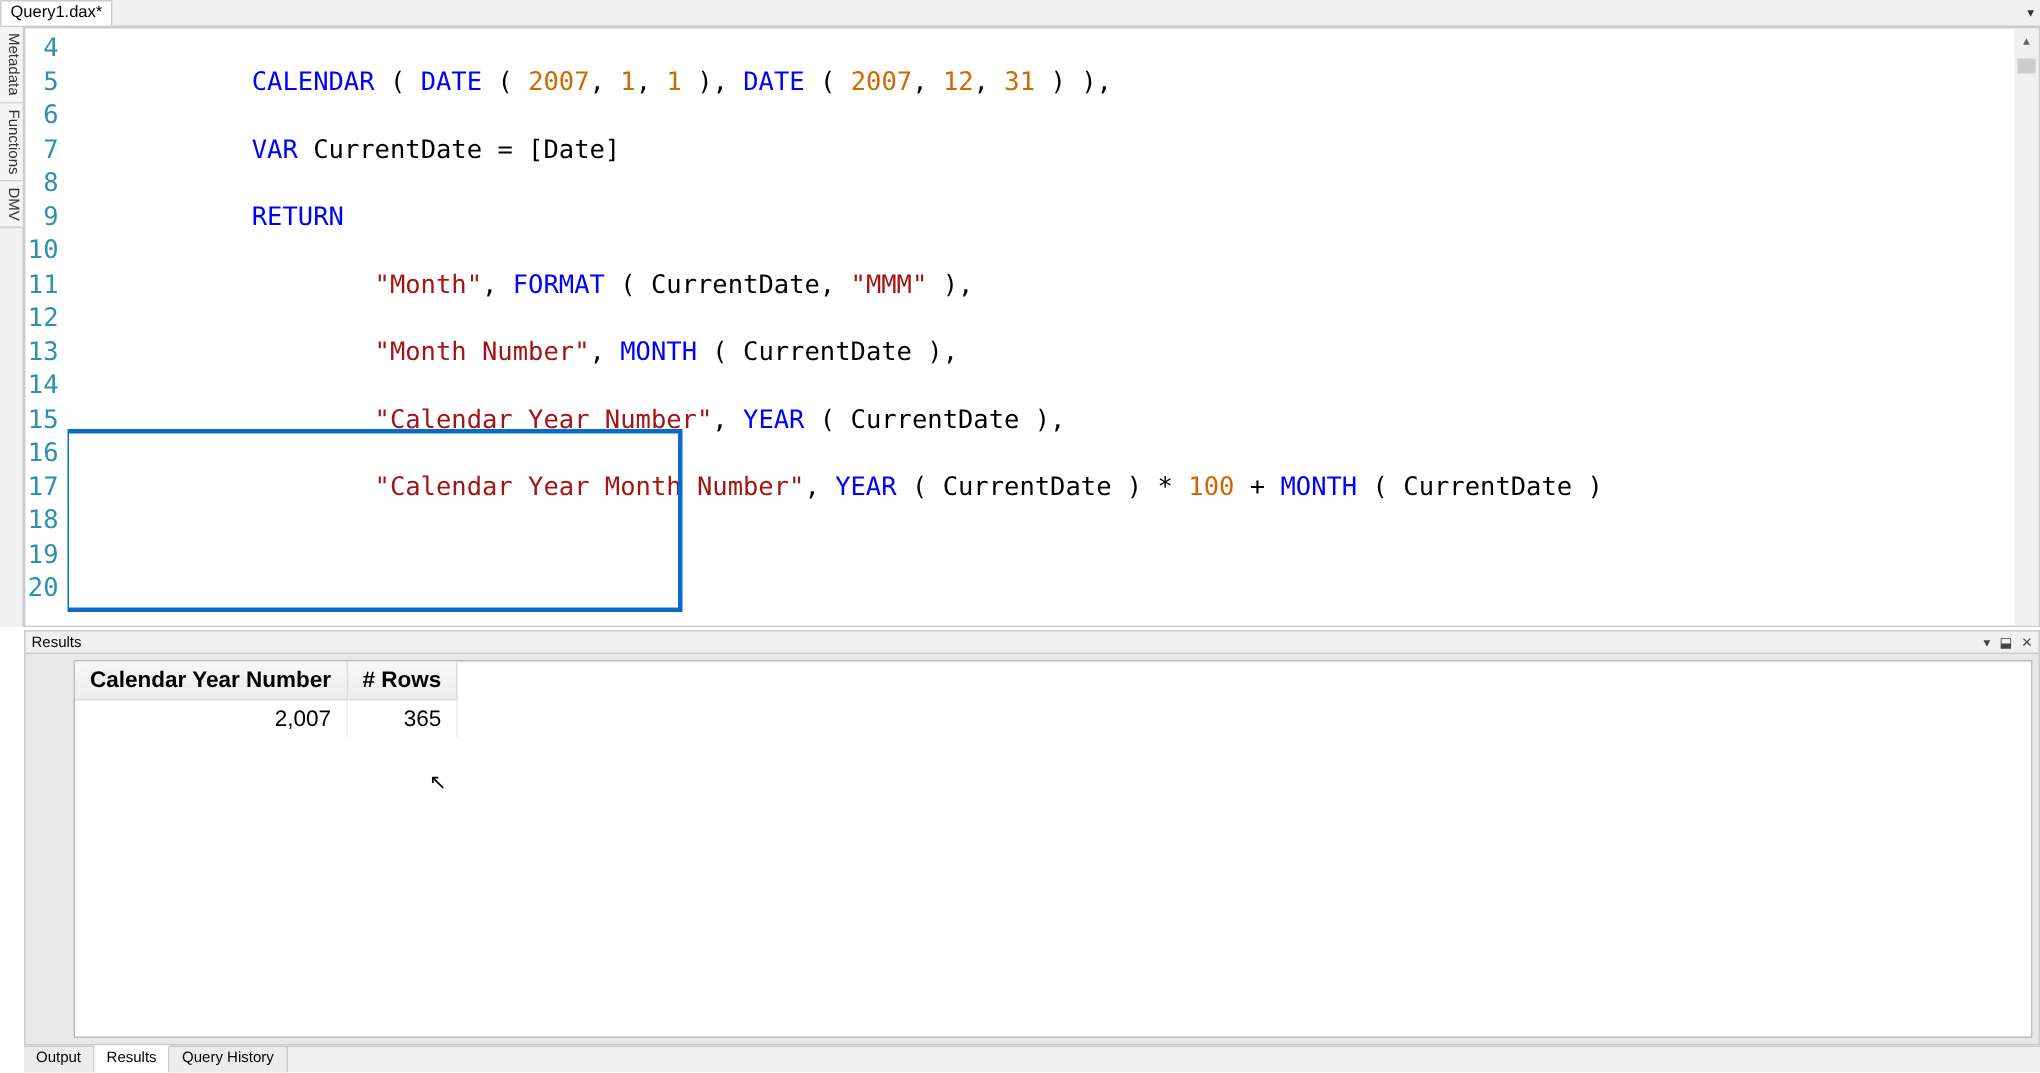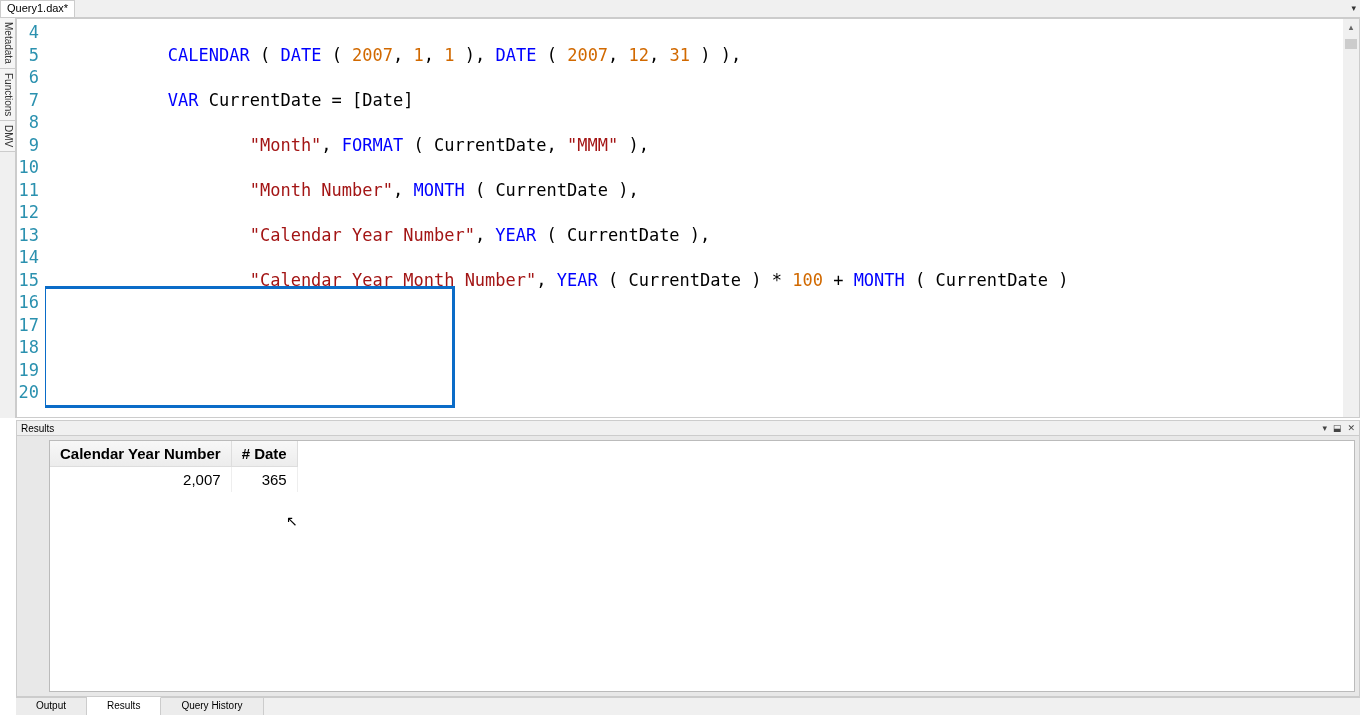--- a/index.html
+++ b/index.html
@@ -40,21 +40,21 @@
 .results-header-icons { position: absolute; right: 2px; display: flex; gap: 2px; font-size: 9px; color: #444; }
 .results-header-icons span { cursor: pointer; padding: 0 2px; }
 .results-body { flex: 1; border: 1px solid #ccc; border-top: none; background: #e8e8e8; padding: 4px; }
 .grid-wrap { background: #fff; border: 1px solid #bbb; height: 100%; overflow: auto; margin-left: 28px; }
 .grid-table { border-collapse: collapse; }
 .grid-table th { font-size: 15px; font-weight: 700; text-align: left; padding: 4px 10px; border-right: 1px solid #ddd; border-bottom: 1px solid #ddd; background: linear-gradient(#f8f8f8,#ececec); }
 .grid-table td { font-size: 15px; padding: 4px 10px; text-align: right; border-right: 1px solid #eee; background: #fff; }
 
 
 .bottom-tabs { position: absolute; left: 16px; right: 0; bottom: 0; height: 18px; background: #f0f0f0; border-top: 1px solid #ccc; display: flex; }
-.btab { font-size: 10px; padding: 2px 20px; border-right: 1px solid #ccc; background: #ececec; cursor: pointer; }
+.btab { font-size: 10px; padding: 2px 8px; border-right: 1px solid #ccc; background: #ececec; cursor: pointer; }
 .btab.active { background: #fff; border-top: 1px solid #fff; margin-top: -1px; }
 
 .cursor-arrow { position: absolute; font-size: 14px; color: #000; pointer-events: none; }
 </style>
 </head>
 <body>
 
 <div class="tab-bar">
   <div class="file-tab">
     <span>Query1.dax*</span>
@@ -86,20 +86,21 @@
       <div>15</div>
       <div>16</div>
       <div>17</div>
       <div>18</div>
       <div>19</div>
       <div>20</div>
     </div>
     <div class="code">
 <div class="code-line"><span class="plain">            </span><span class="kblue">CALENDAR</span><span class="plain"> ( </span><span class="kblue">DATE</span><span class="plain"> ( </span><span class="num">2007</span><span class="plain">, </span><span class="num">1</span><span class="plain">, </span><span class="num">1</span><span class="plain"> ), </span><span class="kblue">DATE</span><span class="plain"> ( </span><span class="num">2007</span><span class="plain">, </span><span class="num">12</span><span class="plain">, </span><span class="num">31</span><span class="plain"> ) ),</span></div>
 <div class="code-line"><span class="plain">            </span><span class="kblue">VAR</span><span class="plain"> CurrentDate = [Date]</span></div>
+<div class="code-line"><span class="plain">            </span><span class="kblue">RETURN</span></div>
 <div class="code-line"><span class="plain">                    </span><span class="str">"Month"</span><span class="plain">, </span><span class="kblue">FORMAT</span><span class="plain"> ( CurrentDate, </span><span class="str">"MMM"</span><span class="plain"> ),</span></div>
 <div class="code-line"><span class="plain">                    </span><span class="str">"Month Number"</span><span class="plain">, </span><span class="kblue">MONTH</span><span class="plain"> ( CurrentDate ),</span></div>
 <div class="code-line"><span class="plain">                    </span><span class="str">"Calendar Year Number"</span><span class="plain">, </span><span class="kblue">YEAR</span><span class="plain"> ( CurrentDate ),</span></div>
 <div class="code-line"><span class="plain">                    </span><span class="str">"Calendar Year Month Number"</span><span class="plain">, </span><span class="kblue">YEAR</span><span class="plain"> ( CurrentDate ) * </span><span class="num">100</span><span class="plain"> + </span><span class="kblue">MONTH</span><span class="plain"> ( CurrentDate )</span></div>
 <div class="code-line"><span class="plain"></span></div>
 
 
 
 
 
@@ -124,21 +125,21 @@
       <span>⬓</span>
       <span>✕</span>
     </div>
   </div>
   <div class="results-body">
     <div class="grid-wrap">
       <table class="grid-table">
         <thead>
           <tr>
             <th>Calendar Year Number</th>
-            <th># Date</th>
+            <th># Rows</th>
           </tr>
         </thead>
         <tbody>
           <tr>
             <td>2,007</td>
             <td>365</td>
           </tr>
         </tbody>
       </table>
     </div>

